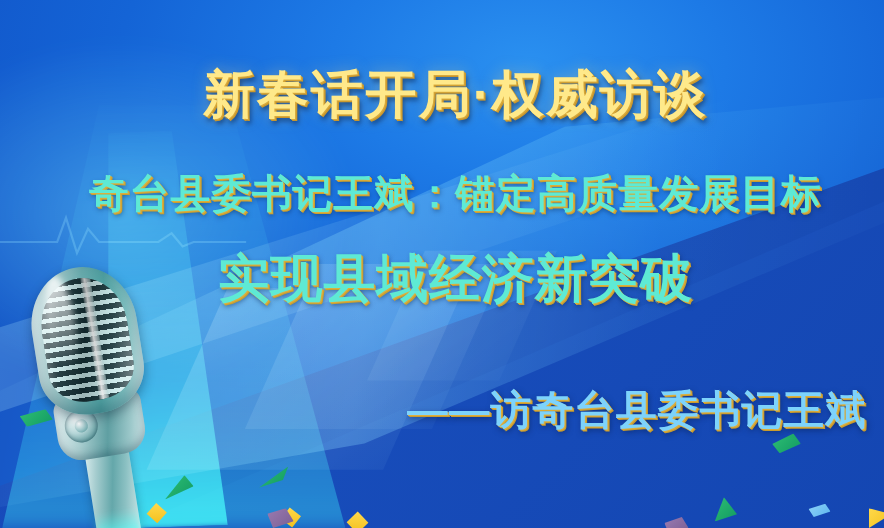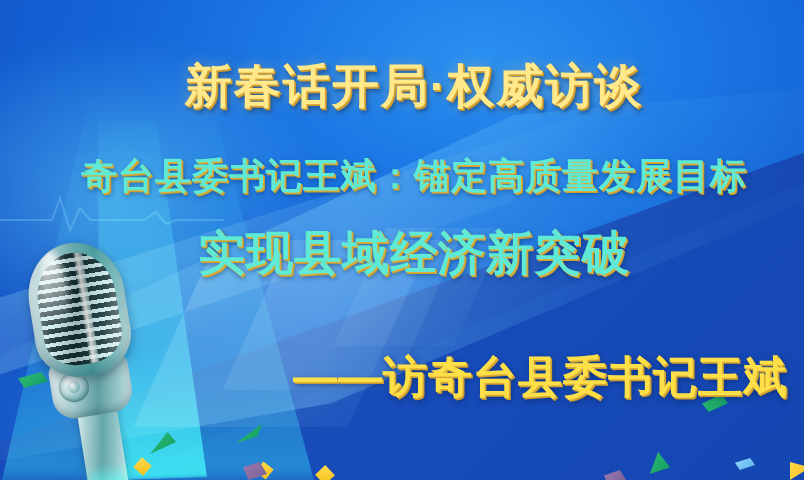--- a/index.html
+++ b/index.html
@@ -218,23 +218,23 @@
     text-shadow:
       1px 1px 0 #dcae3e,
       2px 2px 0 #caa02f,
       2px 3px 5px rgba(0,25,70,.5);
   }
 
   .attribution {
     position: absolute;
     right: 40px;
     top: 348px;
-    font-size: 44px;
+    font-size: 37px;
     font-weight: 700;
-    color: #fde047;
+    color: #7dd3fc;
     letter-spacing: 1px;
     white-space: nowrap;
     text-shadow:
       1px 1px 0 #dcae3e,
       2px 2px 0 #c99b2d,
       2px 3px 6px rgba(0,20,60,.55);
     text-align: right;
   }
 </style>
 </head>

